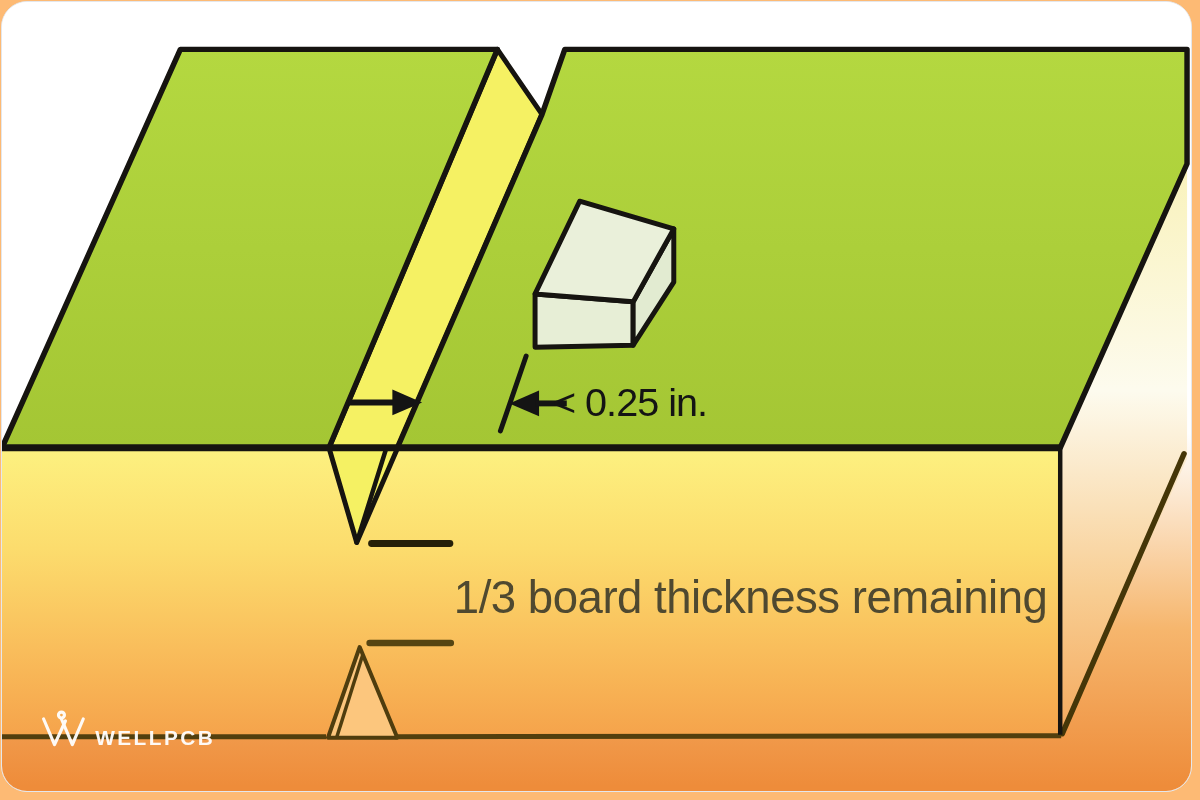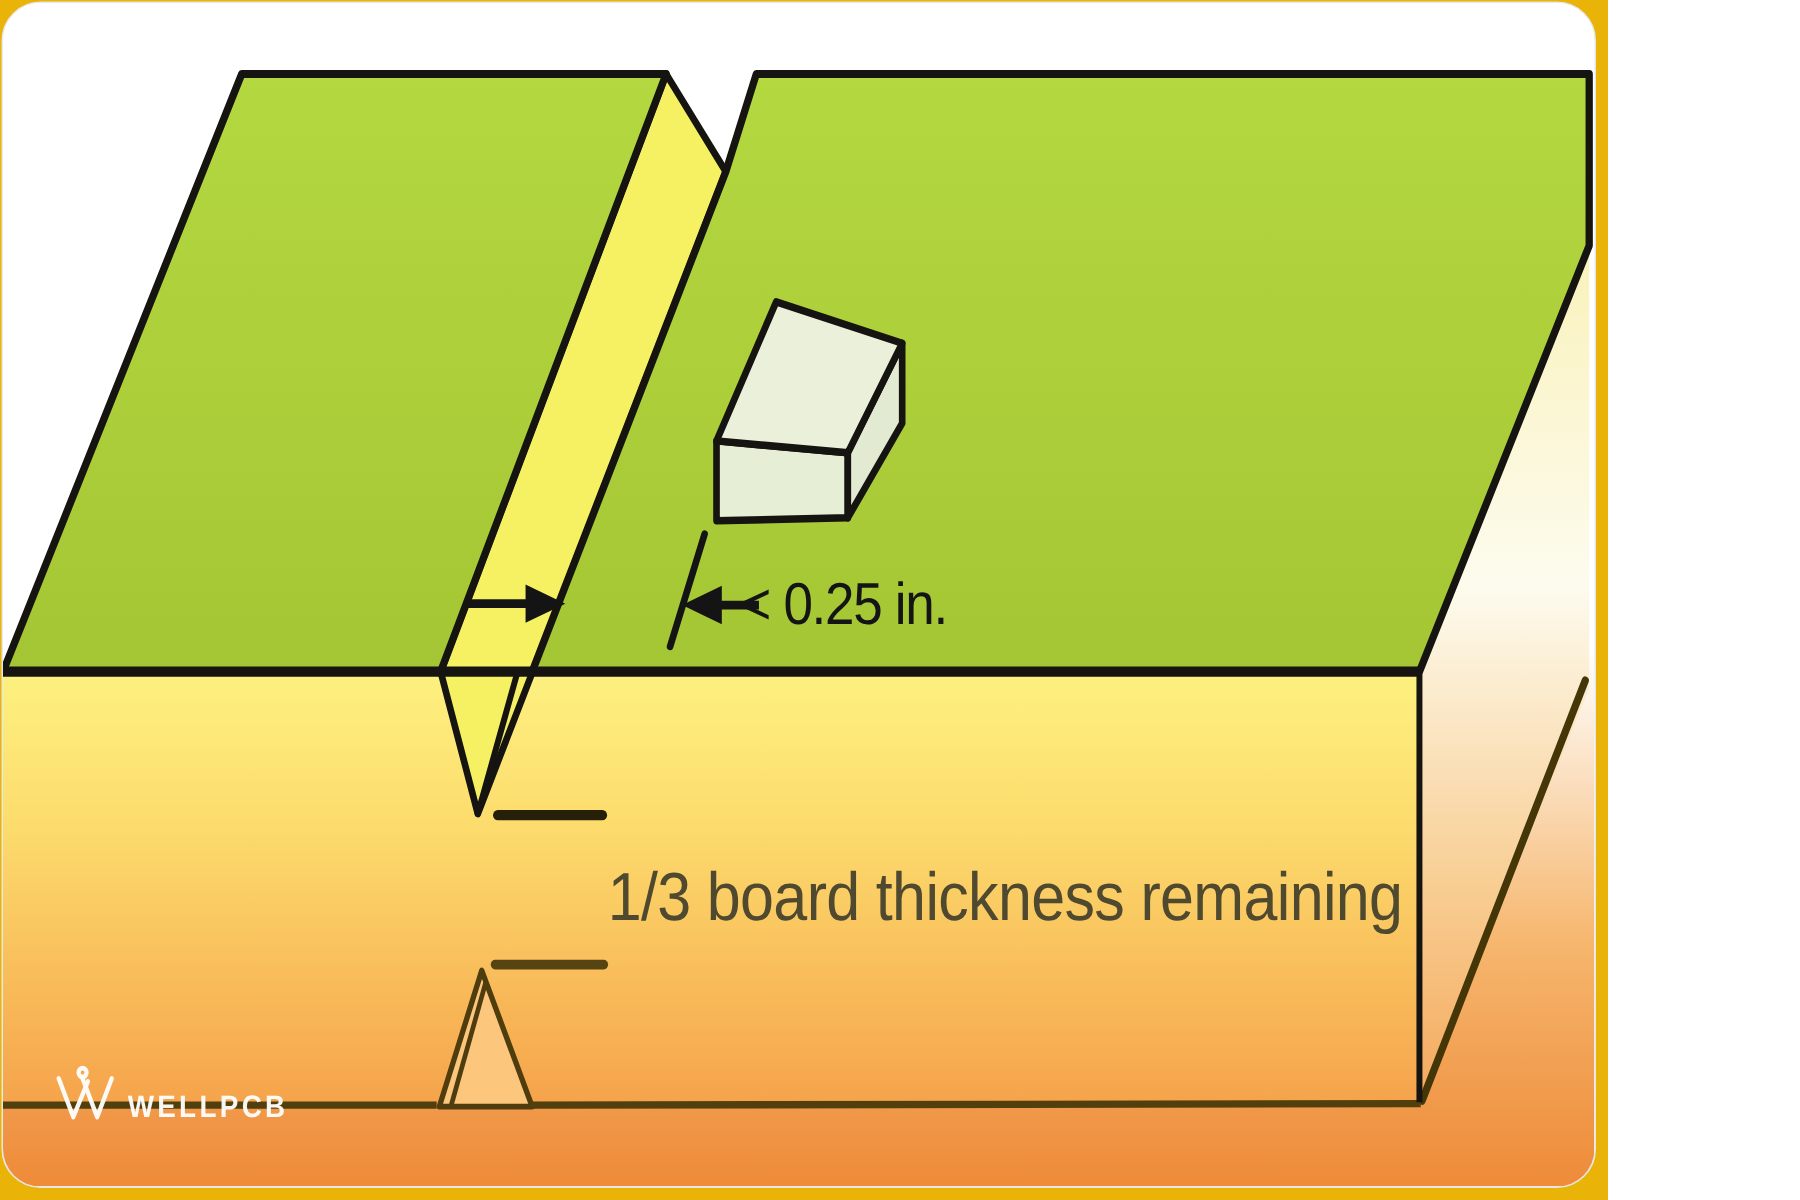--- a/index.html
+++ b/index.html
@@ -1,16 +1,16 @@
 <!DOCTYPE html>
 <html><head>
 <meta charset="utf-8">
 <style>
   html,body{margin:0;padding:0;background:#ffffff;}
-  .stage{position:relative;width:1072px;height:800px;background:#eab308;overflow:hidden;
+  .stage{position:relative;width:1200px;height:800px;background:#fdba74;overflow:hidden;
          font-family:"Liberation Sans",sans-serif;}
   .card{position:absolute;left:1px;top:1px;right:8px;bottom:8px;border-radius:26px;
         border:1.5px solid #e4e7ec;overflow:hidden;background:#ffffff;}
   .card svg{position:absolute;left:0;top:0;width:100%;height:100%;}
   .dim-label{font-family:"Liberation Sans",sans-serif;font-size:40px;letter-spacing:-1px;}
   .thick-label{font-family:"Liberation Sans",sans-serif;font-size:46px;letter-spacing:-0.5px;}
   .logo-label{font-family:"Liberation Sans",sans-serif;font-size:21px;font-weight:bold;letter-spacing:2.5px;}
 </style>
 </head>
 <body>

